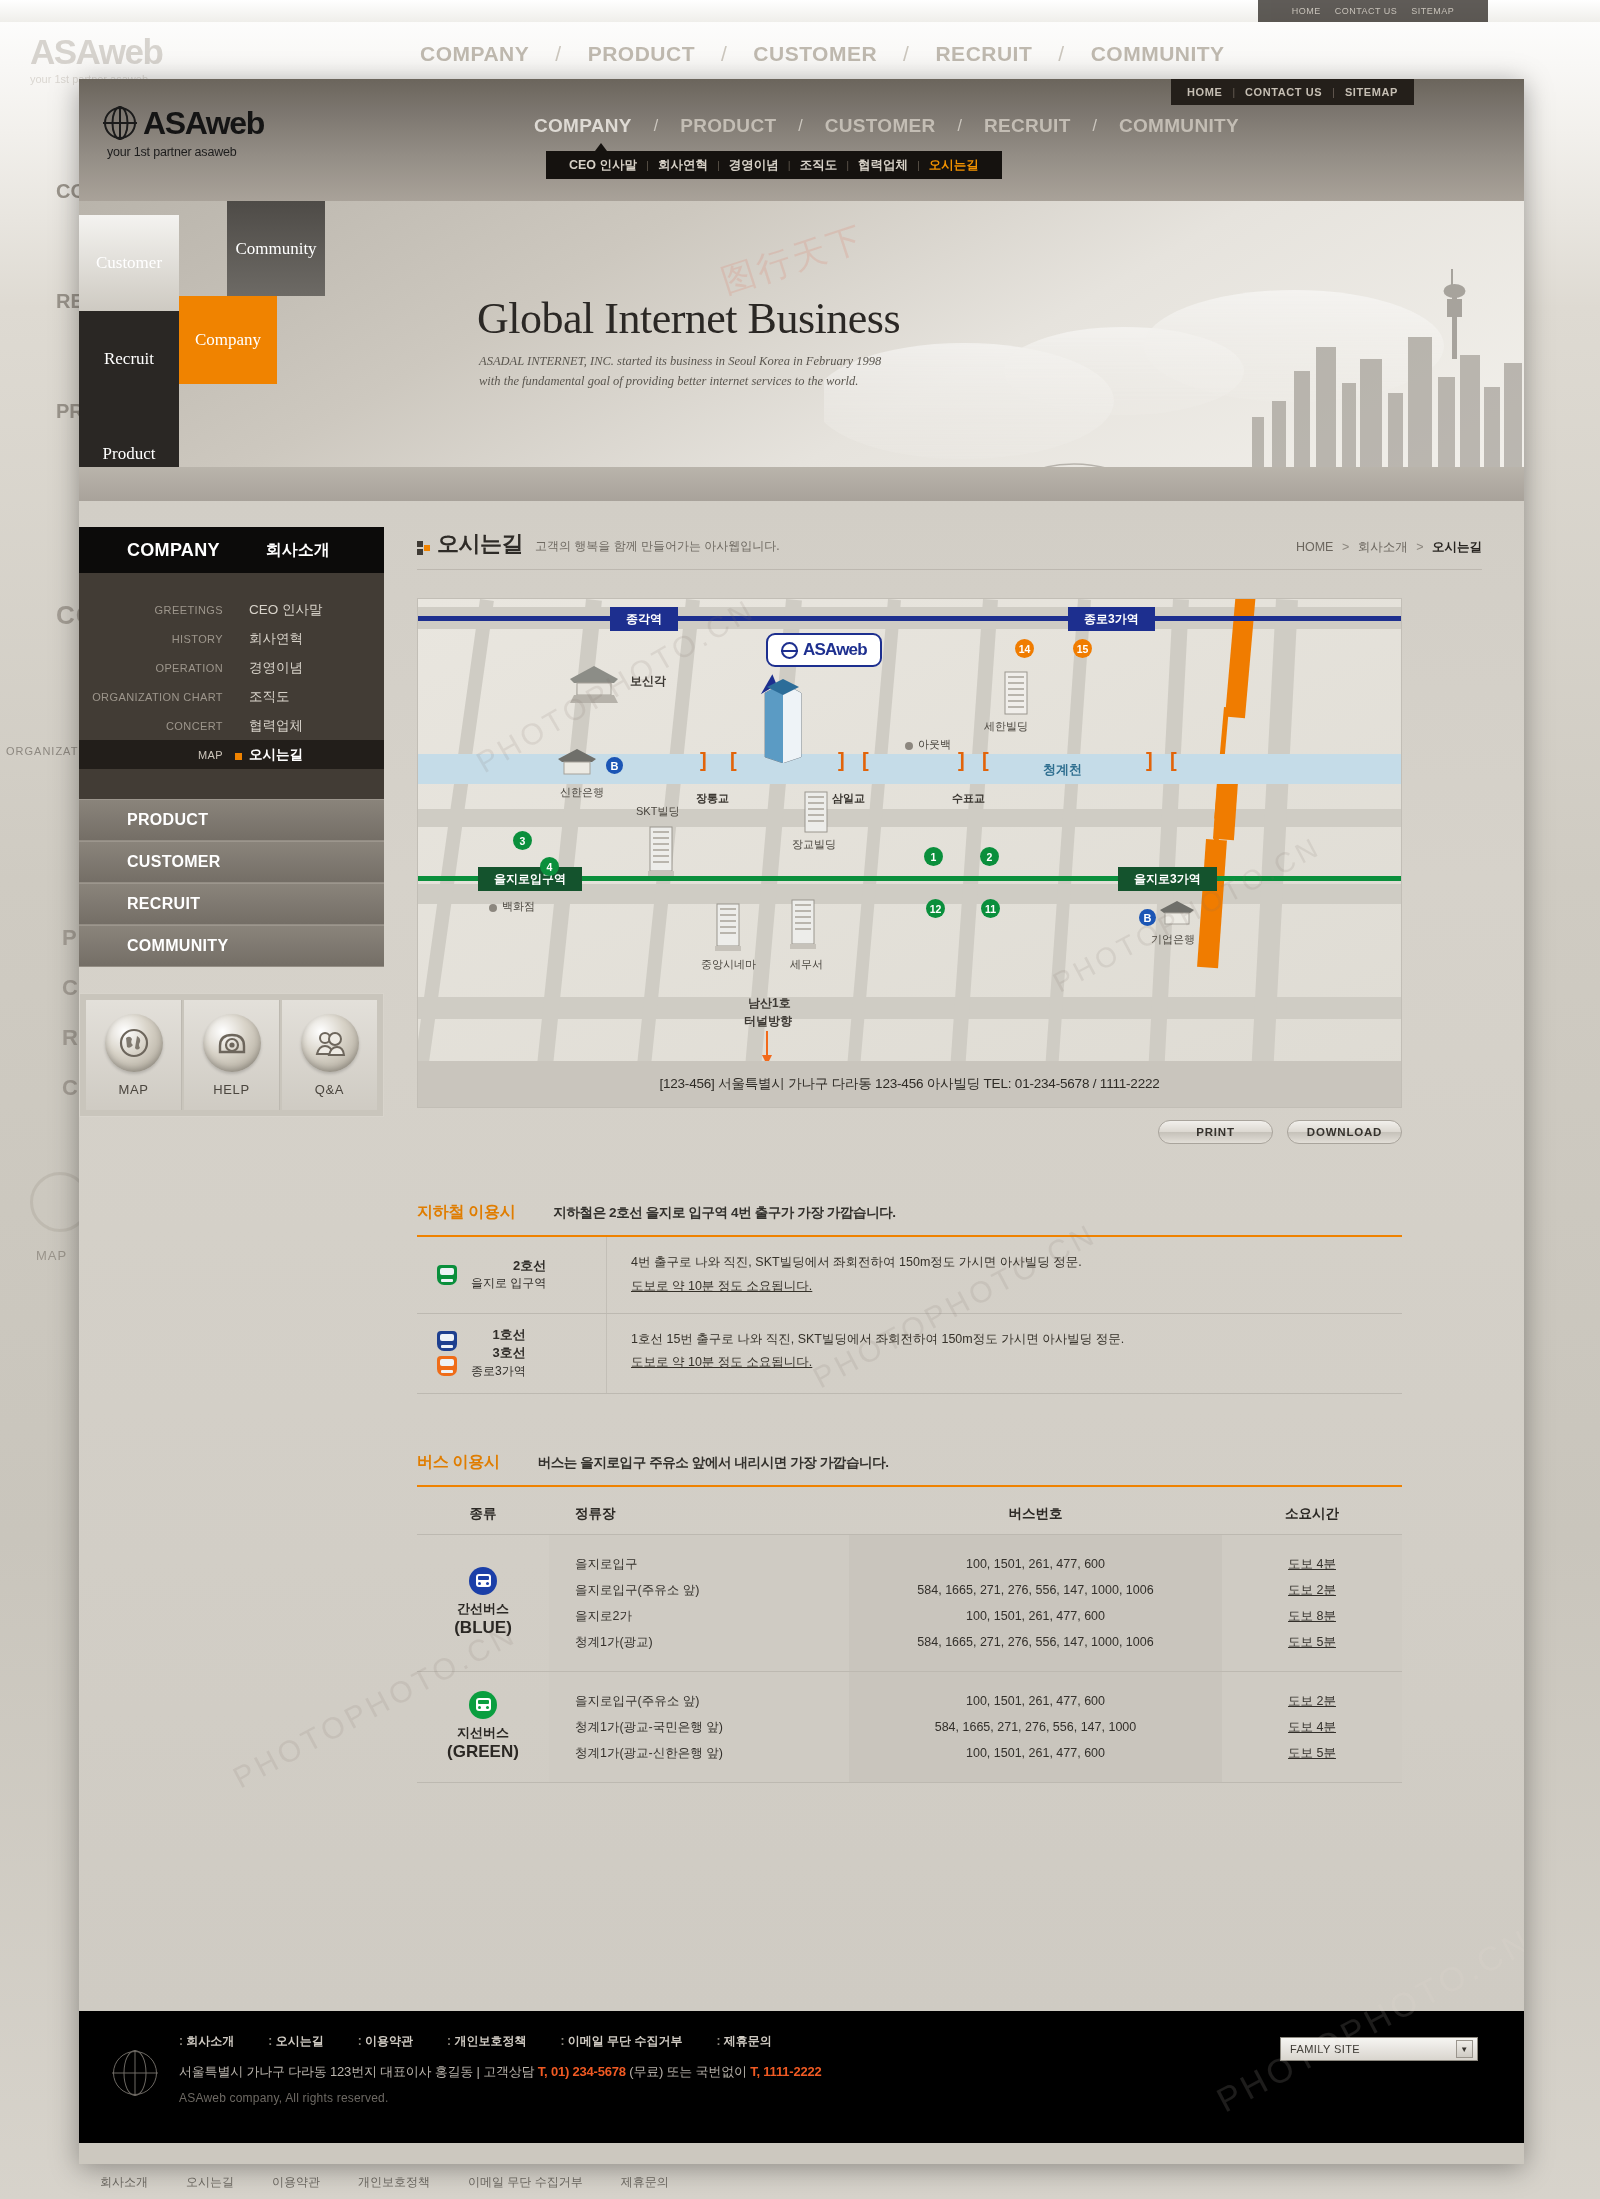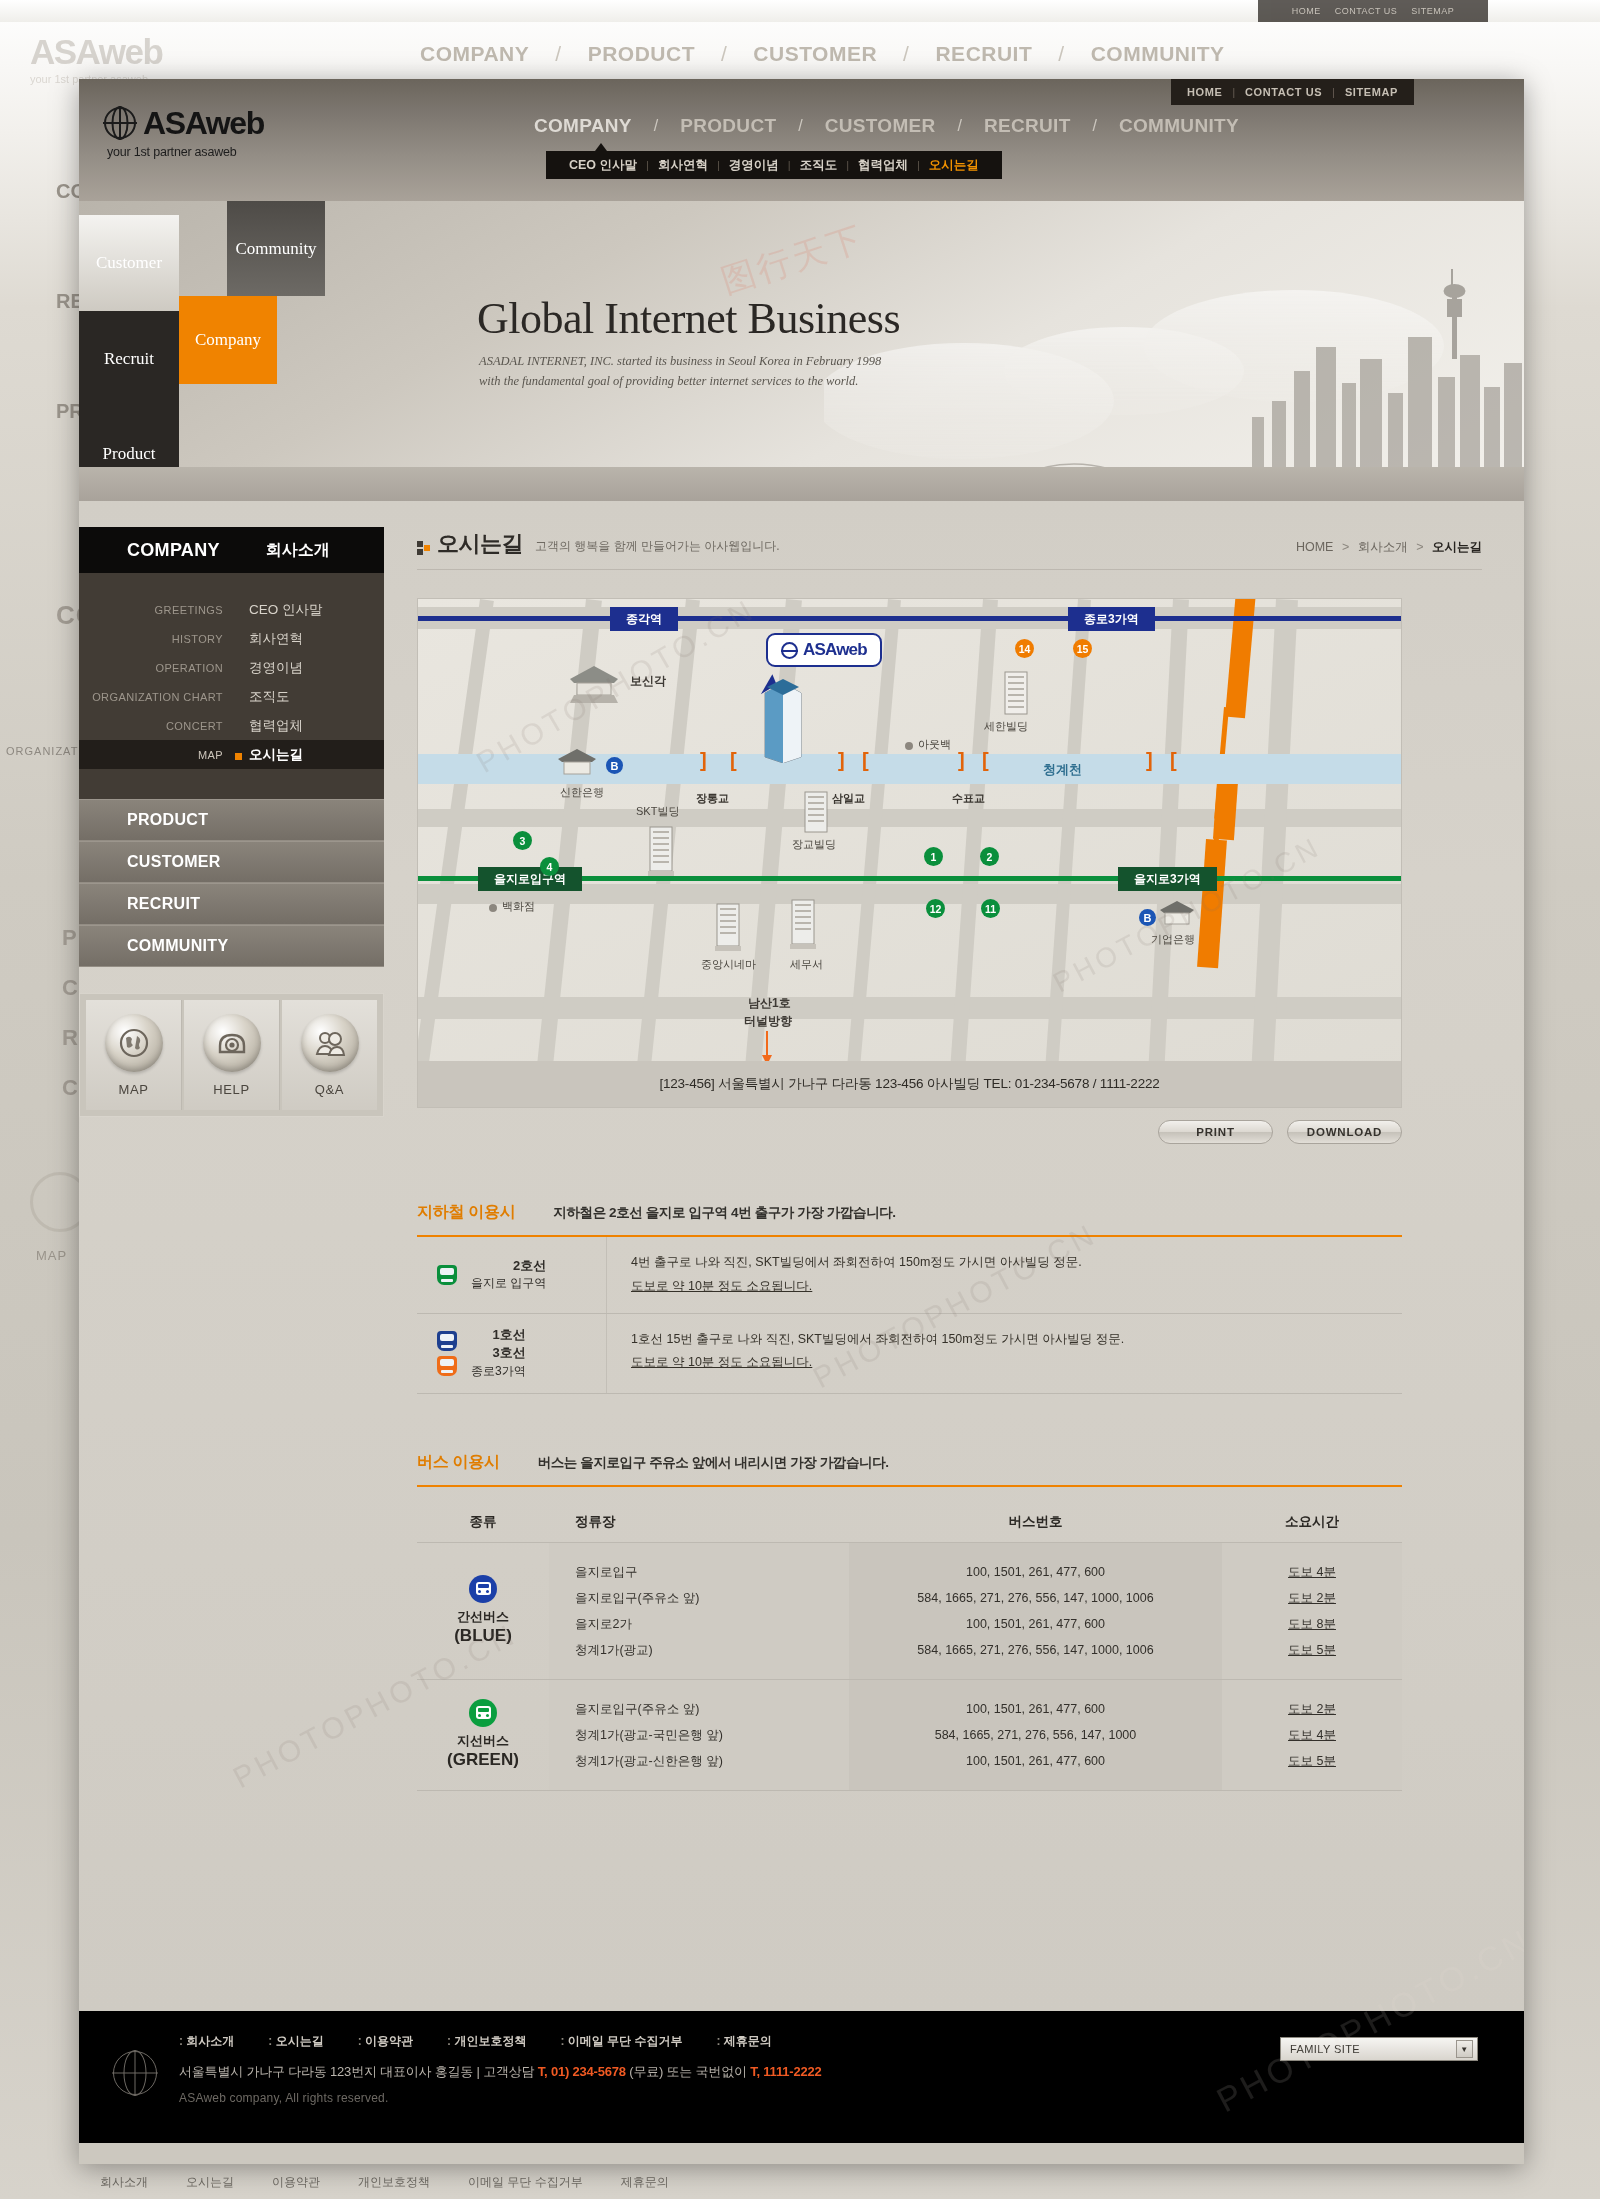--- a/index.html
+++ b/index.html
@@ -279,21 +279,21 @@
   .ti-green { background: #0a8f3c; }
   .ti-blue { background: #1d3f8f; }
   .ti-orange { background: #ef6c18; }
   .sw-lines { font-size: 13px; color: #2f2c28; line-height: 1.45; text-align: right; }
   .sw-lines b { font-weight: bold; }
   .sw-lines .stname { font-size: 12px; }
   .sw-right { flex: 1; padding: 14px 0 14px 24px; font-size: 12.5px; color: #353129; line-height: 1.9; }
   .sw-right .u { text-decoration: underline; }
 
   
-  .bustable { width: 985px; margin-top: 16px; }
+  .bustable { width: 985px; margin-top: 8px; }
   .bt-head { display: flex; border-bottom: 1px solid #bdb9b1; height: 40px; align-items: center;
              font-size: 13.5px; font-weight: bold; color: #2b2824; }
   .bt-c1 { width: 132px; text-align: center; }
   .bt-c2 { width: 300px; padding-left: 26px; }
   .bt-c3 { flex: 1; text-align: center; }
   .bt-c4 { width: 180px; text-align: center; }
   .bt-row { display: flex; border-bottom: 1px solid #bdb9b1; }
   .bt-type { width: 132px; display: flex; flex-direction: column; align-items: center; justify-content: center;
              gap: 6px; padding: 18px 0; }
   .busicon { width: 28px; height: 28px; border-radius: 50%; display: flex; align-items: center; justify-content: center; }

